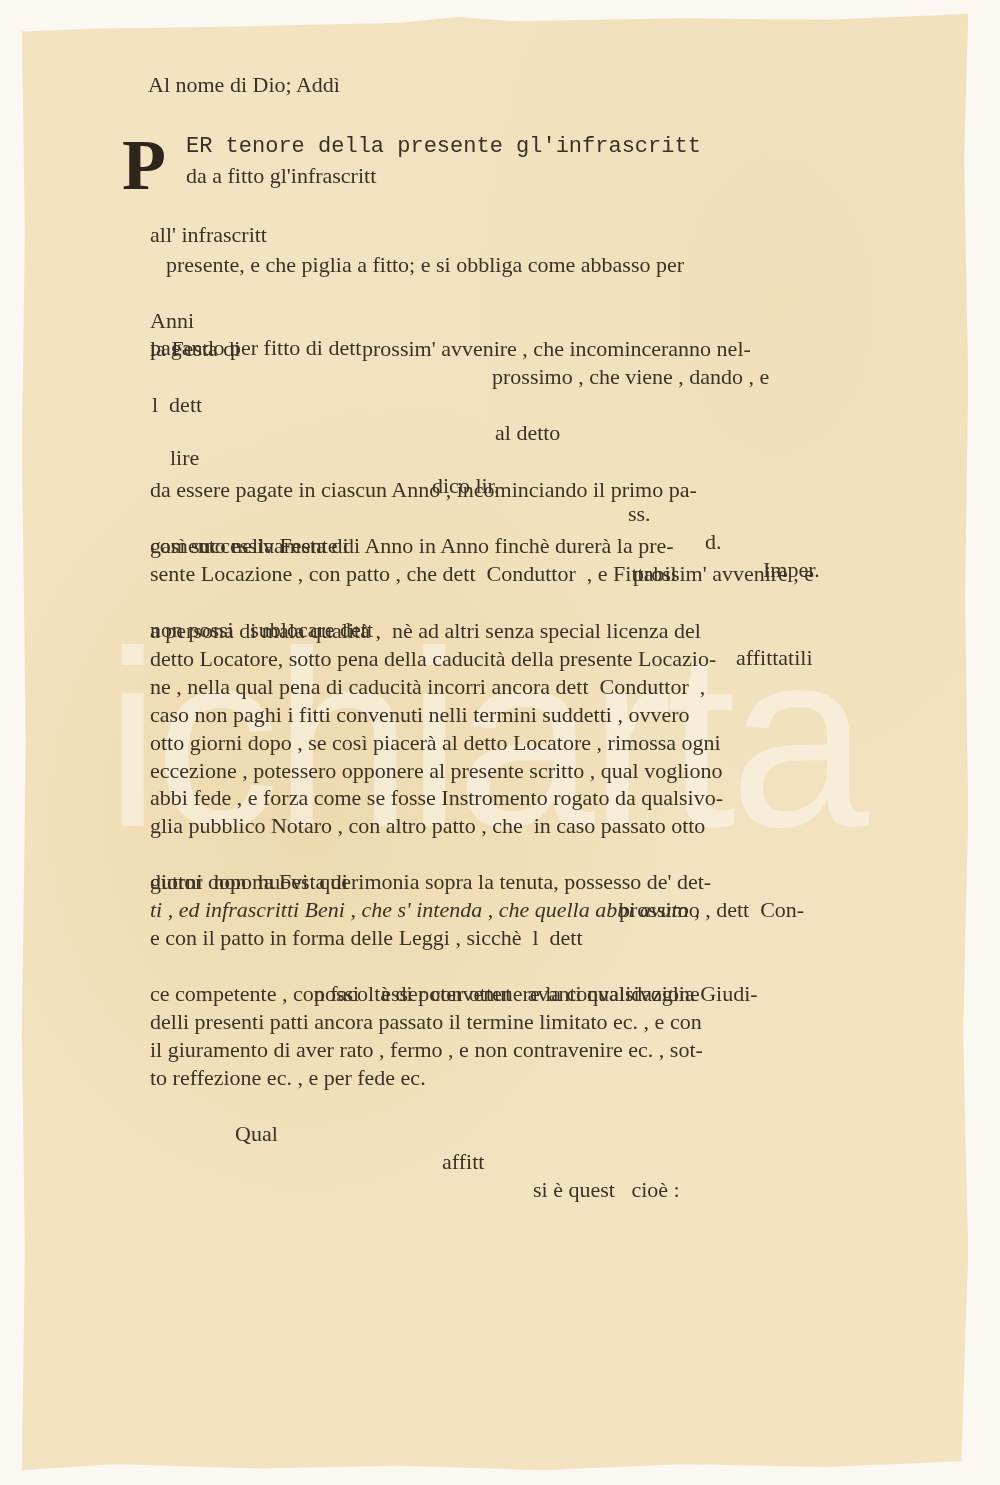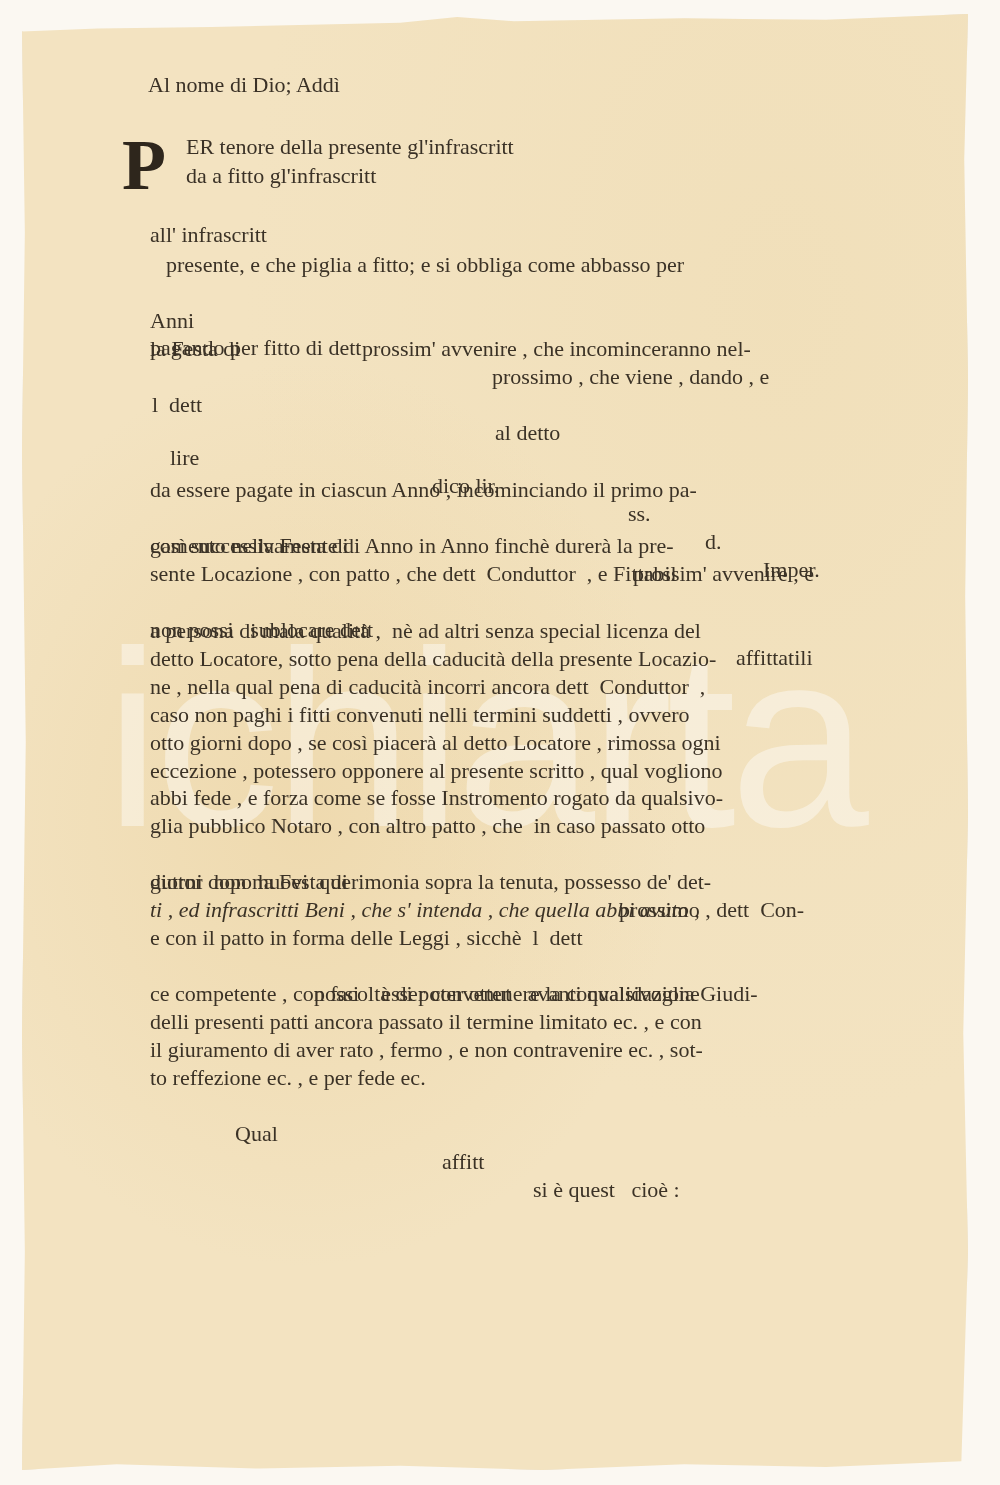--- a/index.html
+++ b/index.html
@@ -46,21 +46,21 @@
 <body>
 
 <div class="paper"></div>
 <div class="watermark">ichiarta</div>
 
 <div class="text">
 
   <div class="abs header">Al nome di Dio; Addì</div>
 
   <div class="dropcap">P</div>
-  <div class="abs" style="left:186px; top:134px; font-size:22px;">ER tenore della presente gl'infrascritt</div>
+  <div class="abs" style="left:186px; top:134px; font-size:22px;font-family:Liberation Mono, monospace;">ER tenore della presente gl'infrascritt</div>
   <div class="abs" style="left:186px; top:163px; font-size:22px;">da a fitto gl'infrascritt</div>
 
   <div class="line" style="top:221px;">all' infrascritt</div>
   <div class="line" style="top:251px;margin-left:16px;">presente, e che piglia a fitto; e si obbliga come abbasso per</div>
   <div class="line" style="top:279px;">
     <span class="abs" style="left:0;">Anni</span>
     <span class="abs" style="left:212px;">prossim' avvenire , che incominceranno nel-</span>
   </div>
   <div class="line" style="top:307px;">
     <span class="abs" style="left:0;">la Festa di</span>

